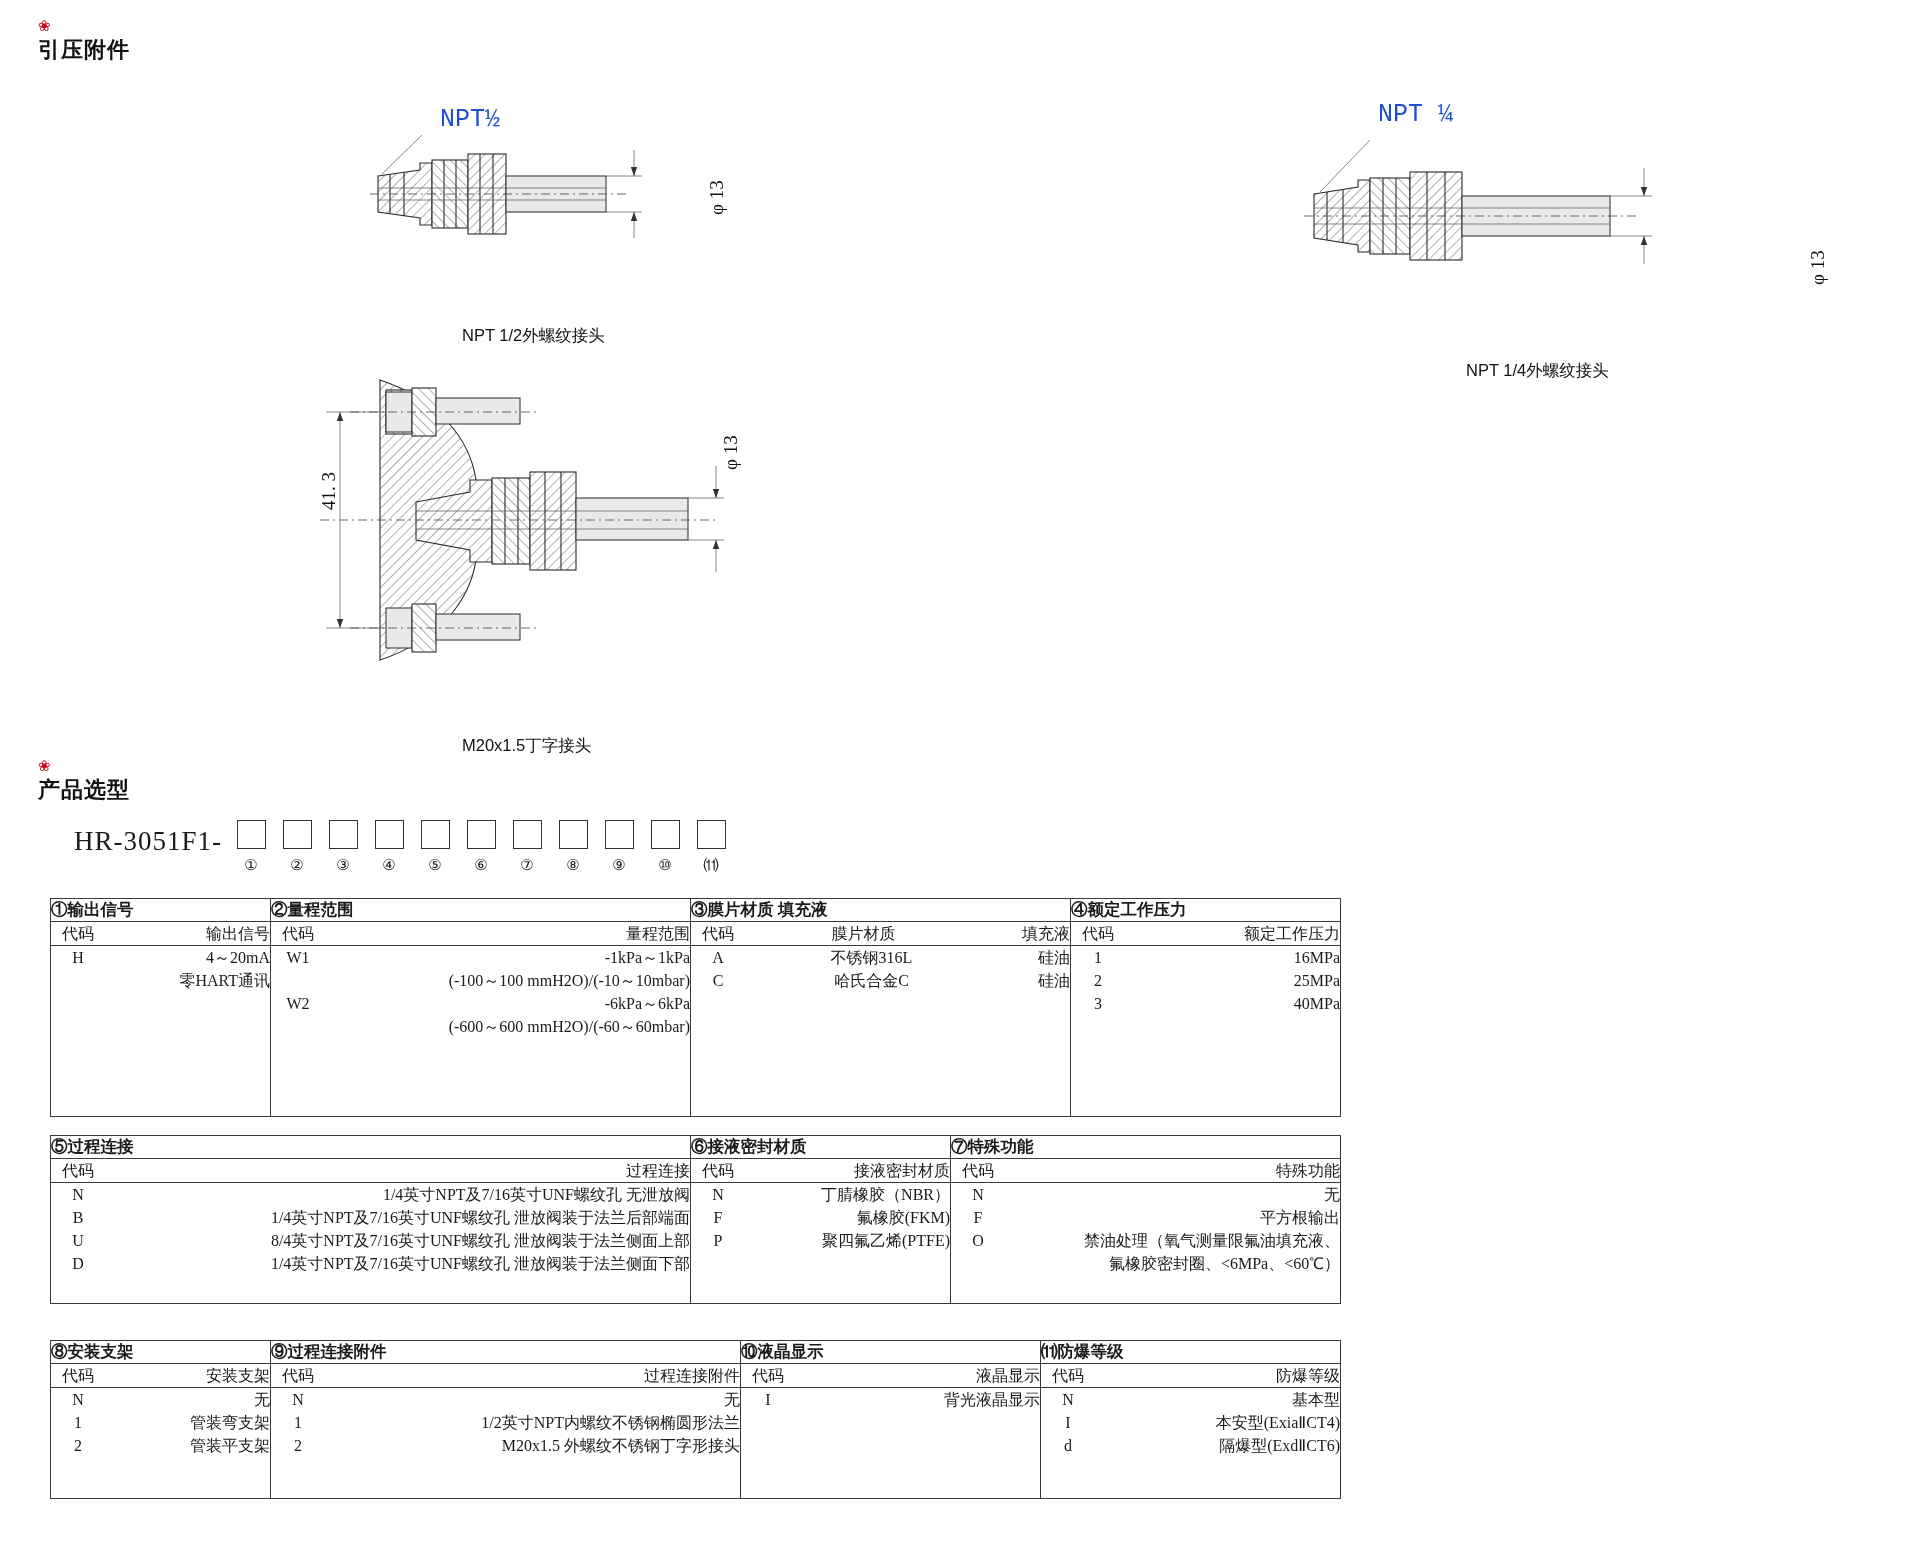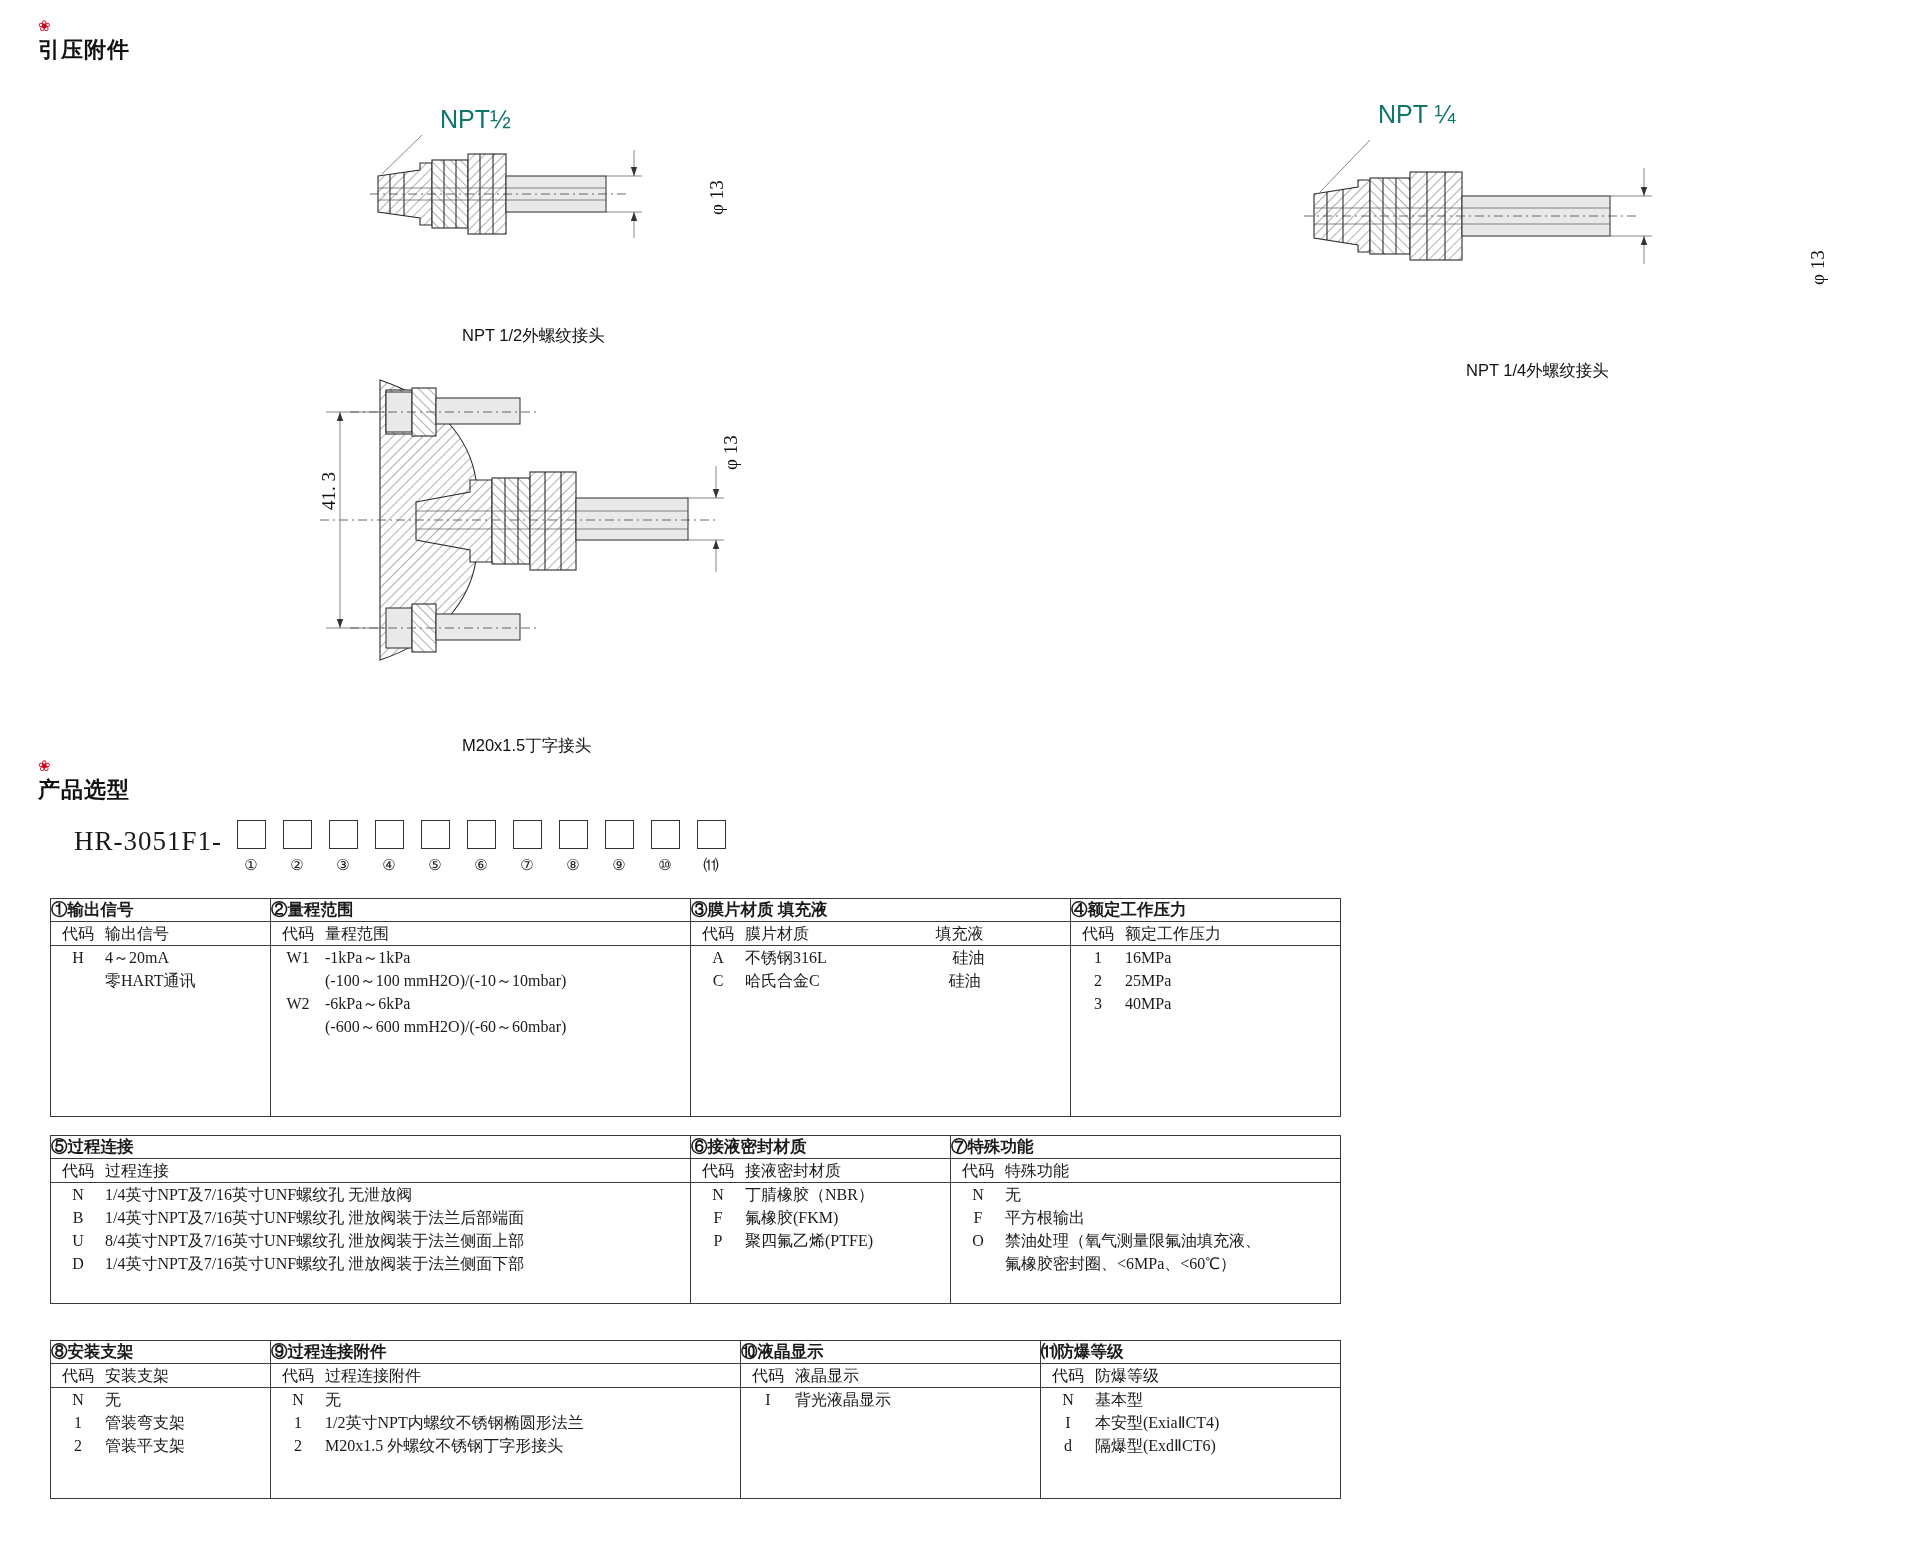--- a/index.html
+++ b/index.html
@@ -47,23 +47,23 @@
   
   .drawing-caption {
     position: absolute;
     font-family: "Liberation Sans", sans-serif;
     font-size: 16.5px;
     color: #111;
     white-space: nowrap;
   }
   .lead-label {
     position: absolute;
-    font-family: Liberation Sans, sans-serif;
+    font-family: Liberation Mono, monospace;
     font-size: 25px;
-    color: #0f766e;
+    color: #1d4ed8;
     white-space: nowrap;
   }
   .lead-label .frac {
     display: inline-block;
     font-size: 25px;
     vertical-align: 0;
   }
   .dim-v {
     position: absolute;
     font-family: "Liberation Serif", serif;
@@ -151,21 +151,21 @@
     display: flex;
     font-size: 16px;
     line-height: 23px;
     white-space: nowrap;
   }
   .rowline .code {
     width: 54px;
     flex: 0 0 54px;
     text-align: center;
   }
-  .rowline .val { flex: 1 1 auto; }
+  .rowline .val { flex: 1 1 auto; text-align: right; }
   .rowline .val2 { margin-left: 40px; }
 </style>
 </head>
 <body>
 
 <div class="page">
 
   <div class="section-head" style="left:38px; top:20px;">
     <span class="flower">❀</span>
     <span class="section-title">引压附件</span>

